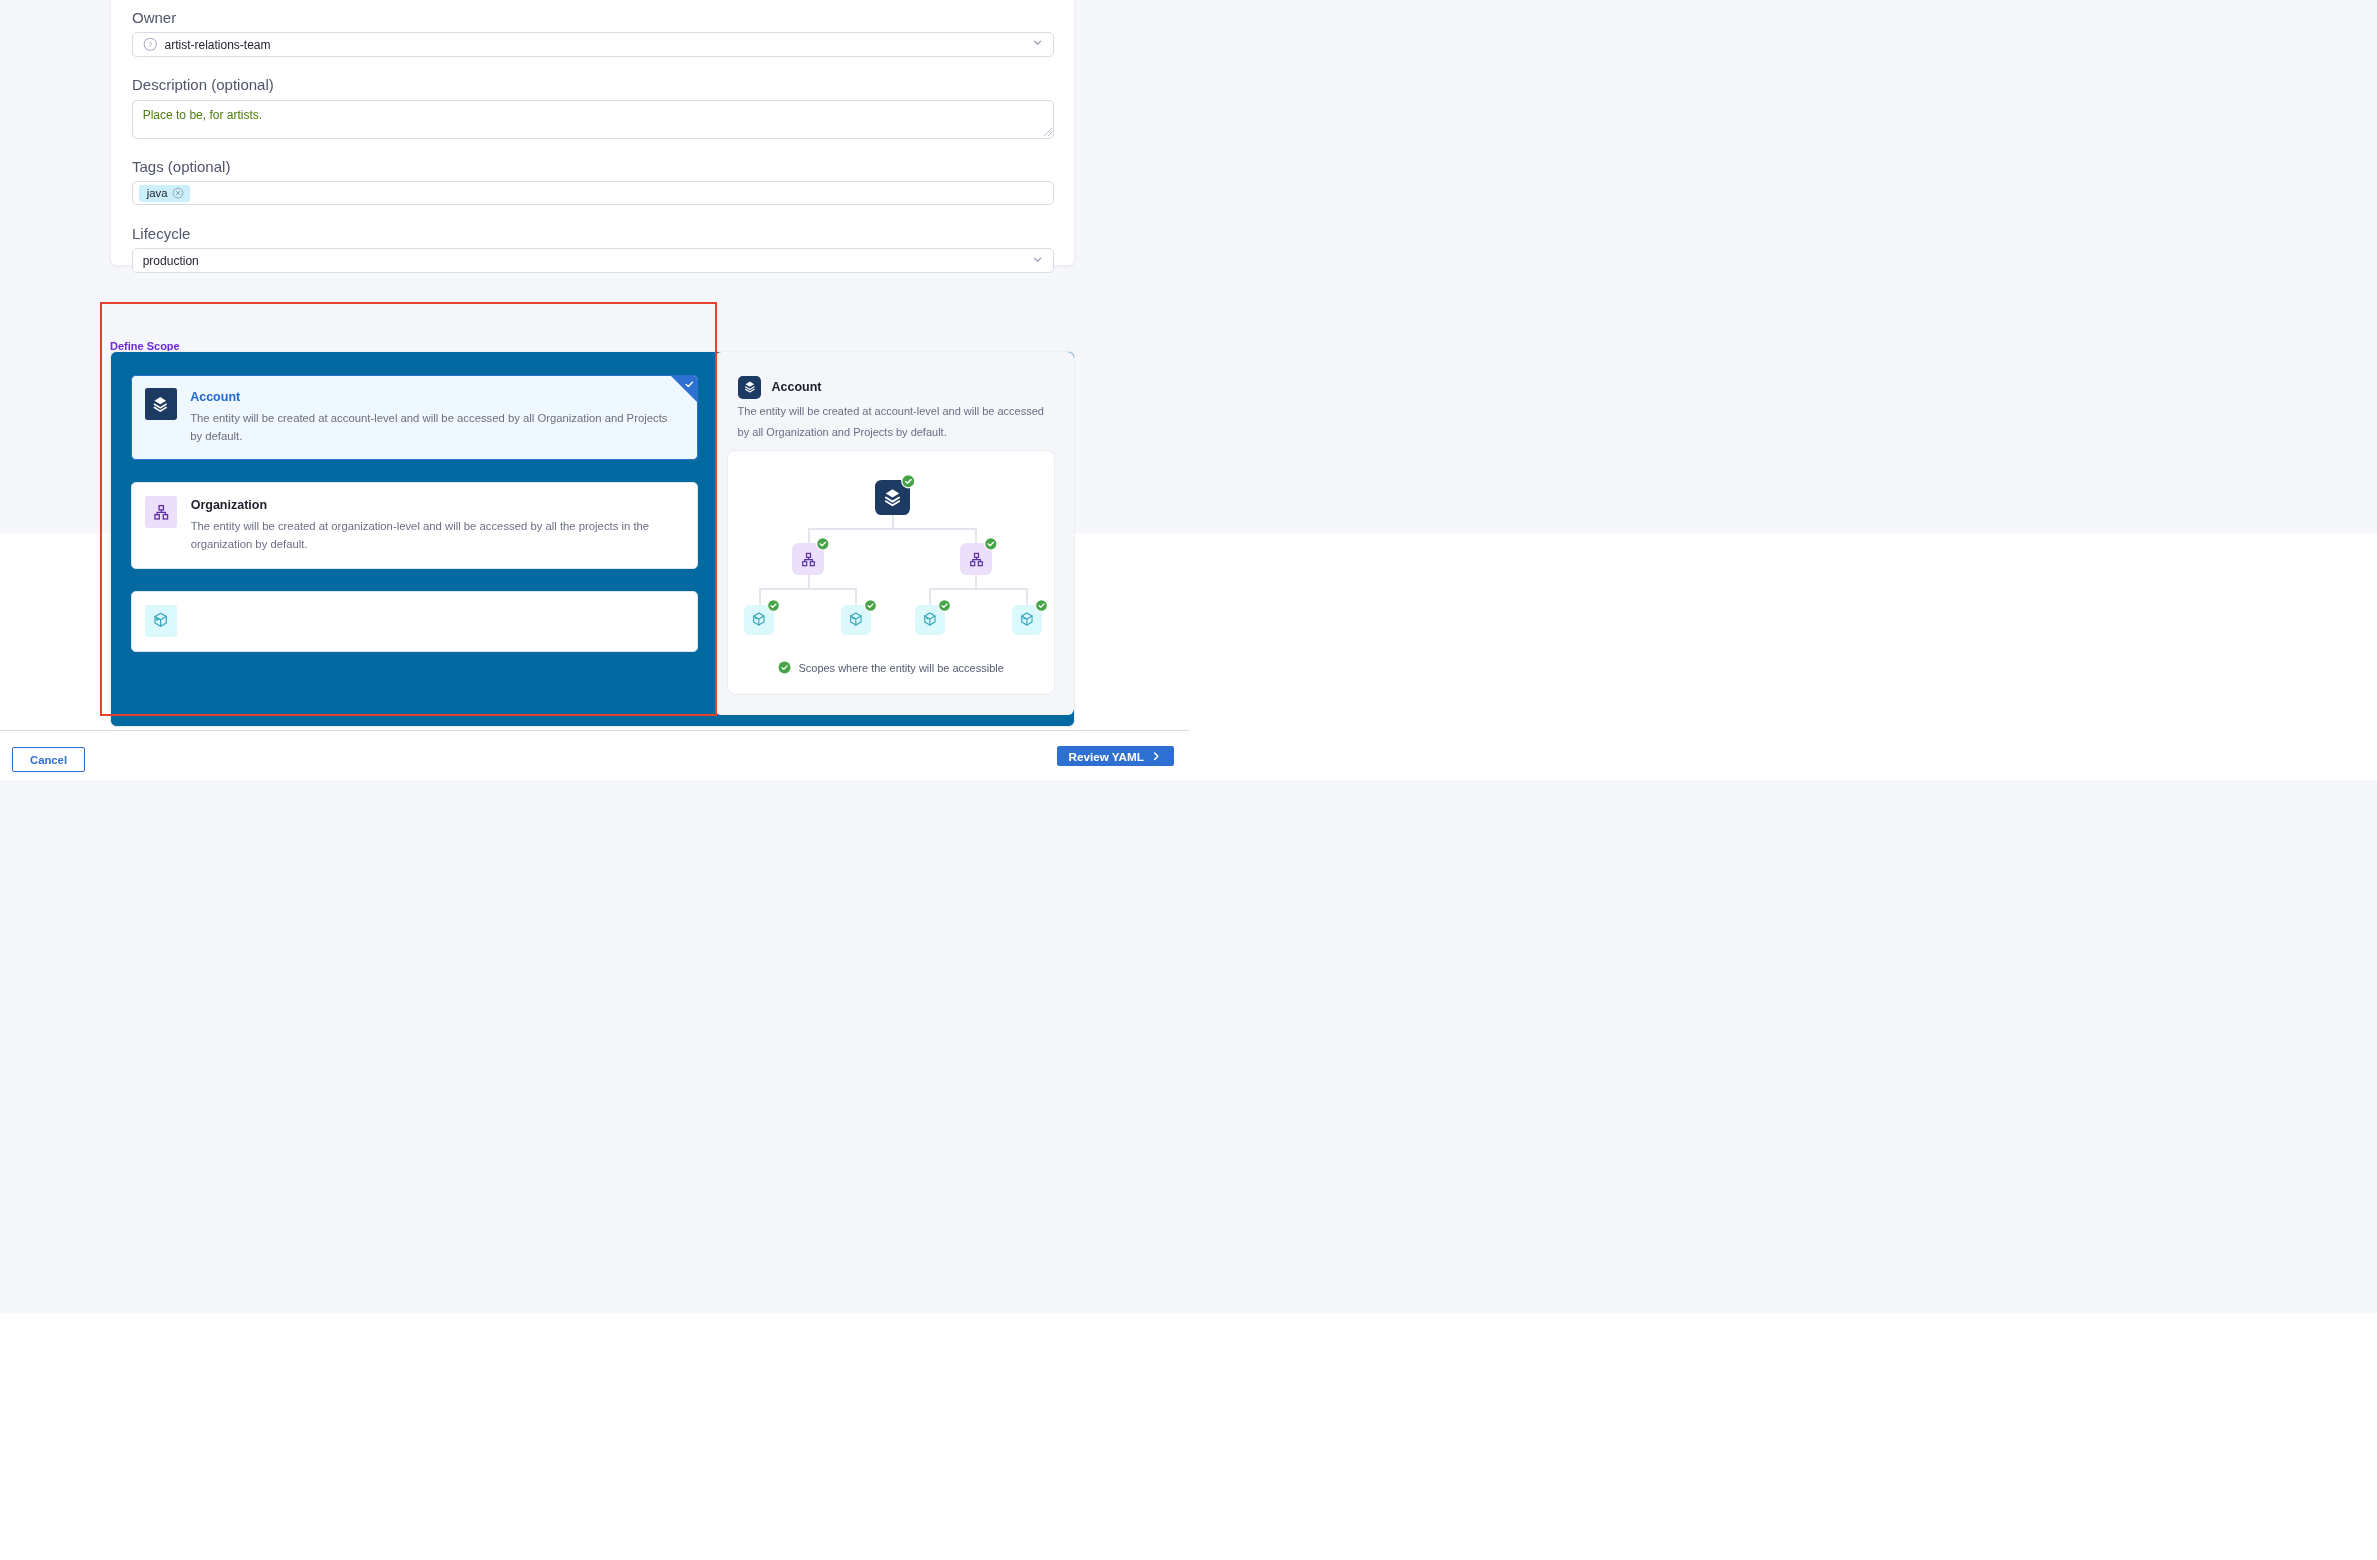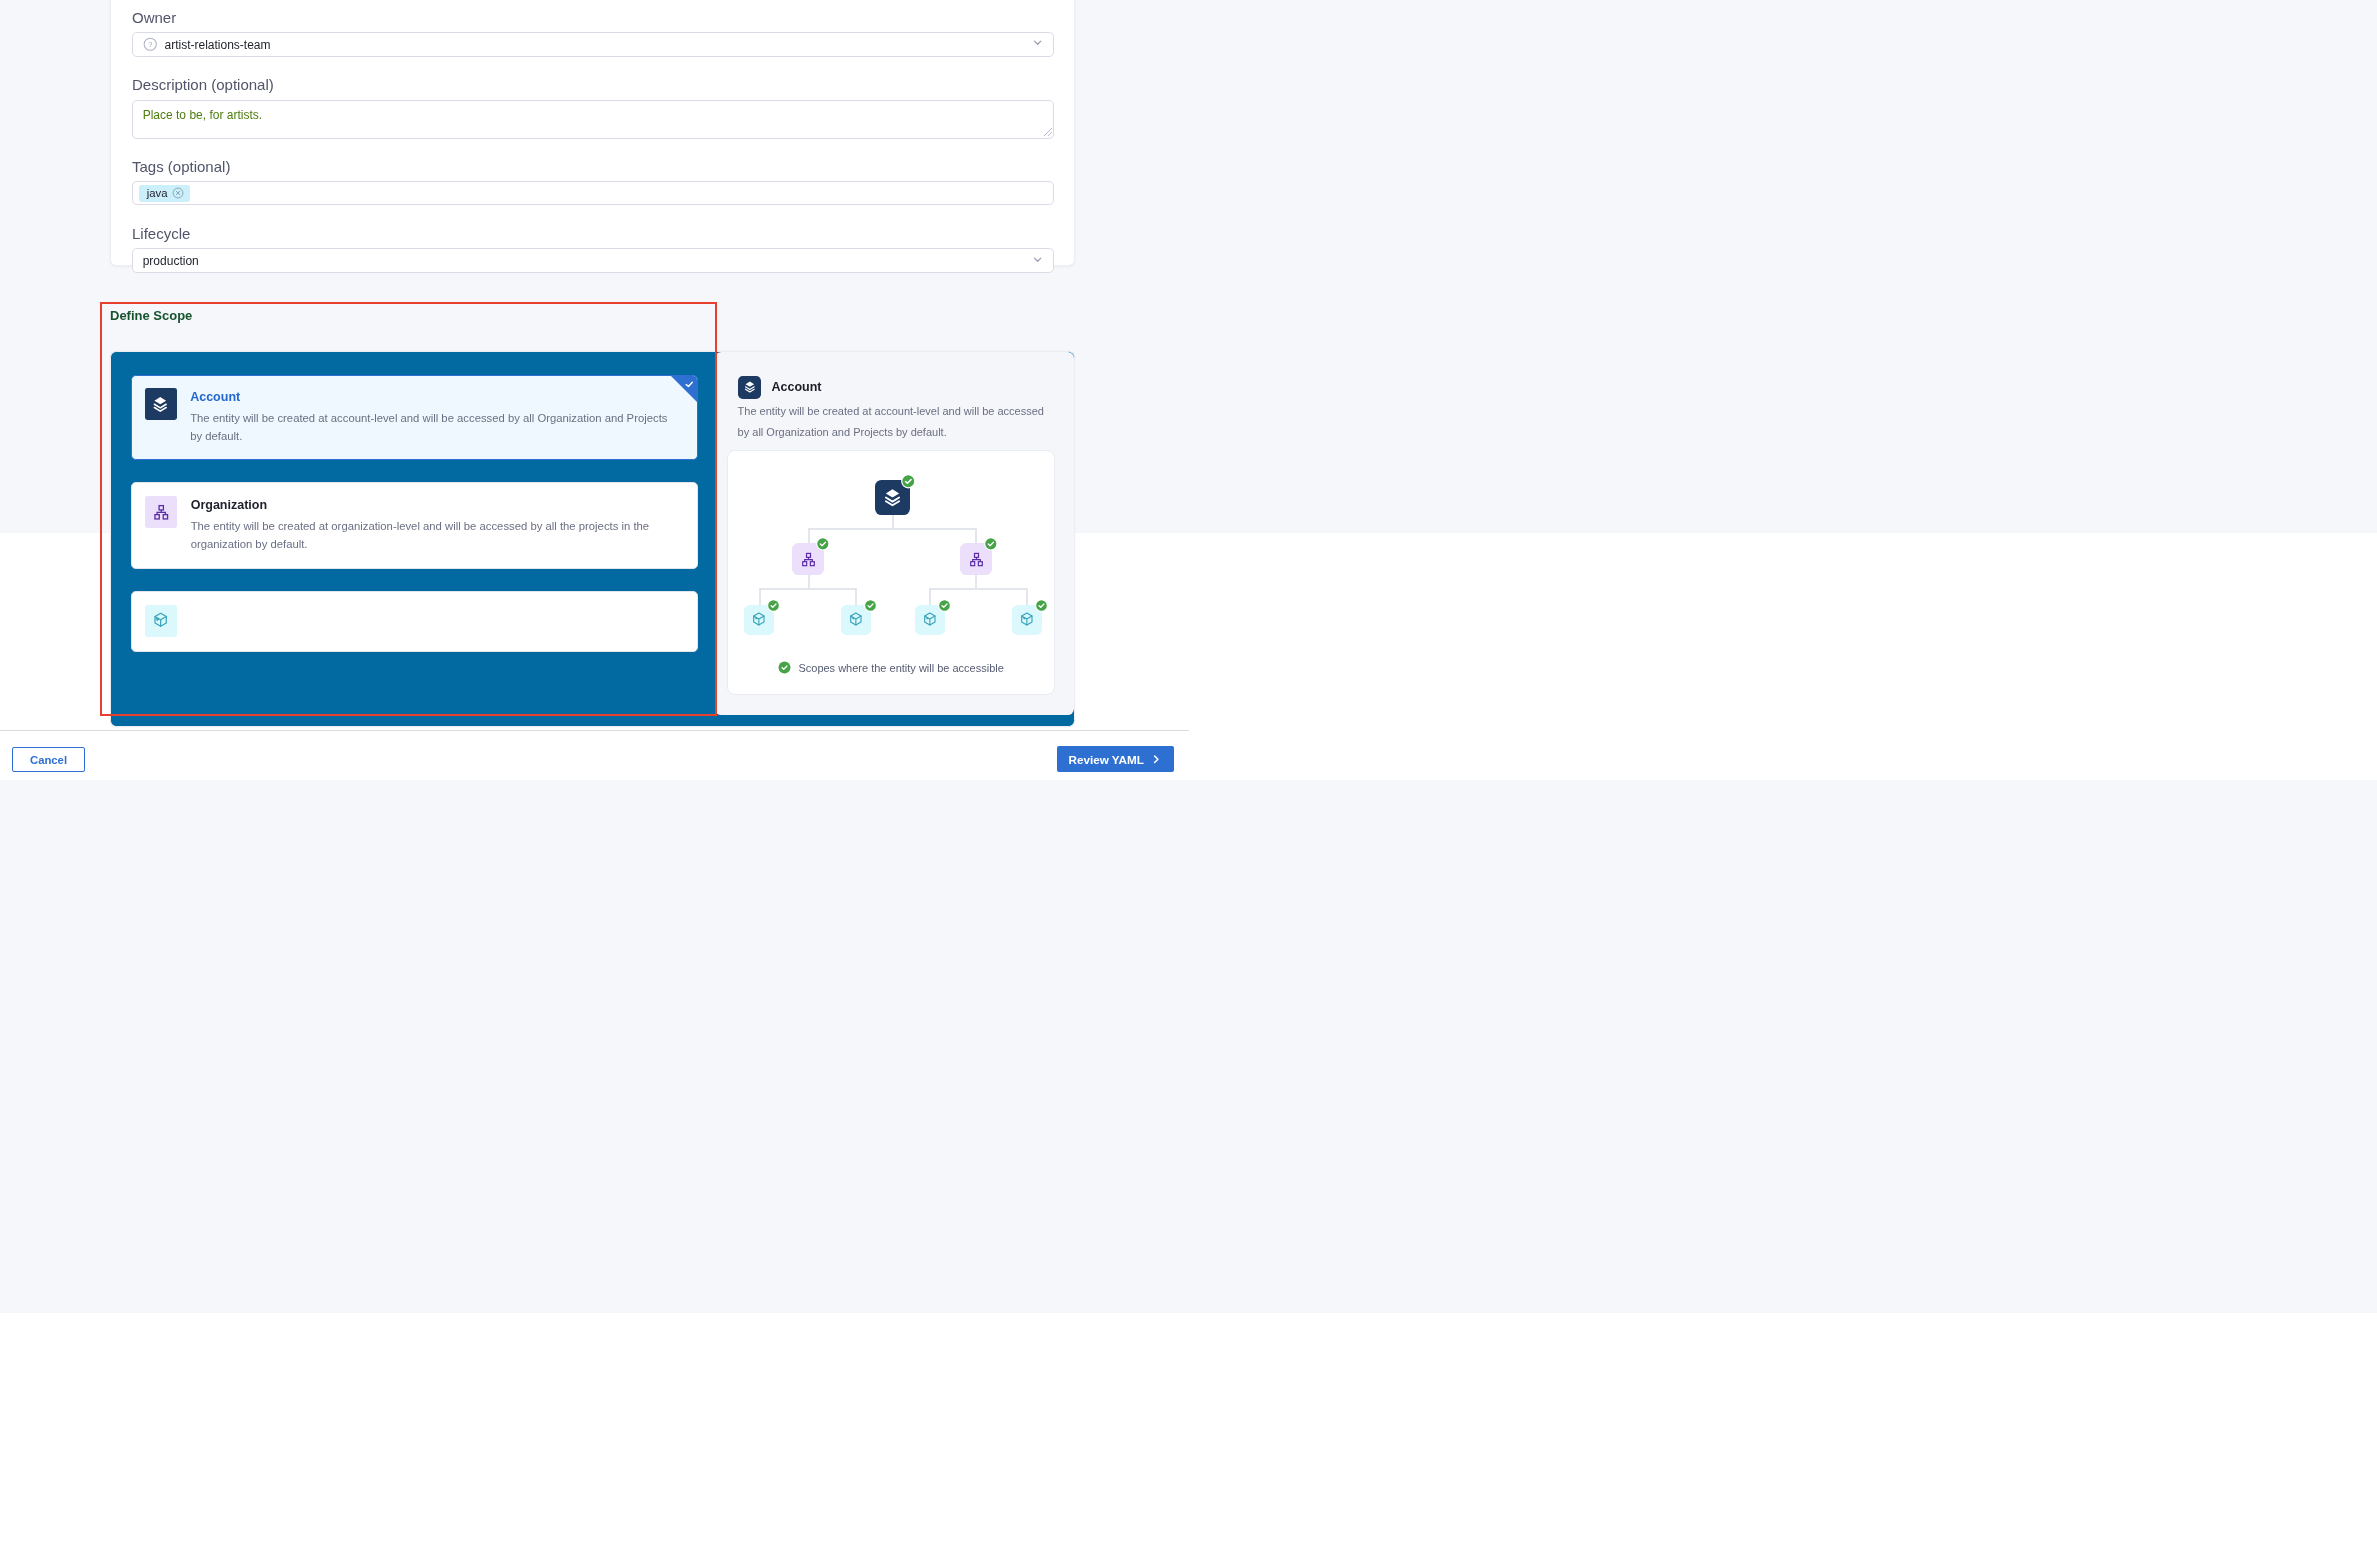--- a/index.html
+++ b/index.html
@@ -49,21 +49,21 @@
     background:#CBEFFB;border-radius:2.4px;padding:2.4px 5.6px 2.4px 7.3px;margin-left:2.4px;
     font-size:11.3px;color:#20242E;display:inline-flex;align-items:center;gap:4.8px;
   }
   .tag-chip .remove{display:flex;cursor:pointer;}
   
   .annotation{
     position:absolute;left:100px;top:302px;width:617px;height:414px;
     border:2.4px solid var(--red);z-index:60;pointer-events:none;
   }
   
-  .scope-title{position:absolute;left:110px;top:308px;font-size:13px;font-weight:700;color:#14532d;}
+  .scope-title{position:absolute;left:110px;top:340px;font-size:11px;font-weight:700;color:#6d28d9;}
   .scope-card{
     position:absolute;left:110px;top:351px;width:965px;height:376px;
     background:#0369a1;border:0.8px solid #ECEEF4;border-radius:6.4px;
     box-shadow:0 0.8px 2.4px rgba(40,41,61,.04);
   }
   .option-list{position:absolute;left:20px;top:22.6px;width:567px;display:flex;flex-direction:column;gap:22px;}
   .option-card{
     position:relative;border:0.8px solid #E3E5EC;border-radius:4.8px;background:#fff;
     padding:13px 16px 14.5px 13px;display:flex;gap:13.7px;overflow:hidden;cursor:pointer;
   }
@@ -102,21 +102,21 @@
     justify-content:center;gap:7.3px;font-size:11px;color:#565C72;
   }
   
   .footer-divider{position:absolute;left:0;top:730px;width:1189px;height:0.8px;background:#DBDBDE;}
   .btn{font-family:"Liberation Sans",sans-serif;font-weight:700;border-radius:2px;cursor:pointer;}
   .cancel-btn{
     position:absolute;left:12px;top:747px;height:25px;padding:0 17px;
     border:1.2px solid var(--accent);color:var(--accent);background:#fff;font-size:11.3px;
   }
   .review-btn{
-    position:absolute;right:15.3px;top:746px;height:26px;padding:0 12px;
+    position:absolute;right:15.3px;top:746px;height:20px;padding:0 12px;
     background:var(--accent);color:#fff;border:none;font-size:11.7px;
     display:flex;align-items:center;gap:7.3px;
   }
 </style>
 </head>
 <body>
 
 <div class="form-card">
 
   <div class="field">

